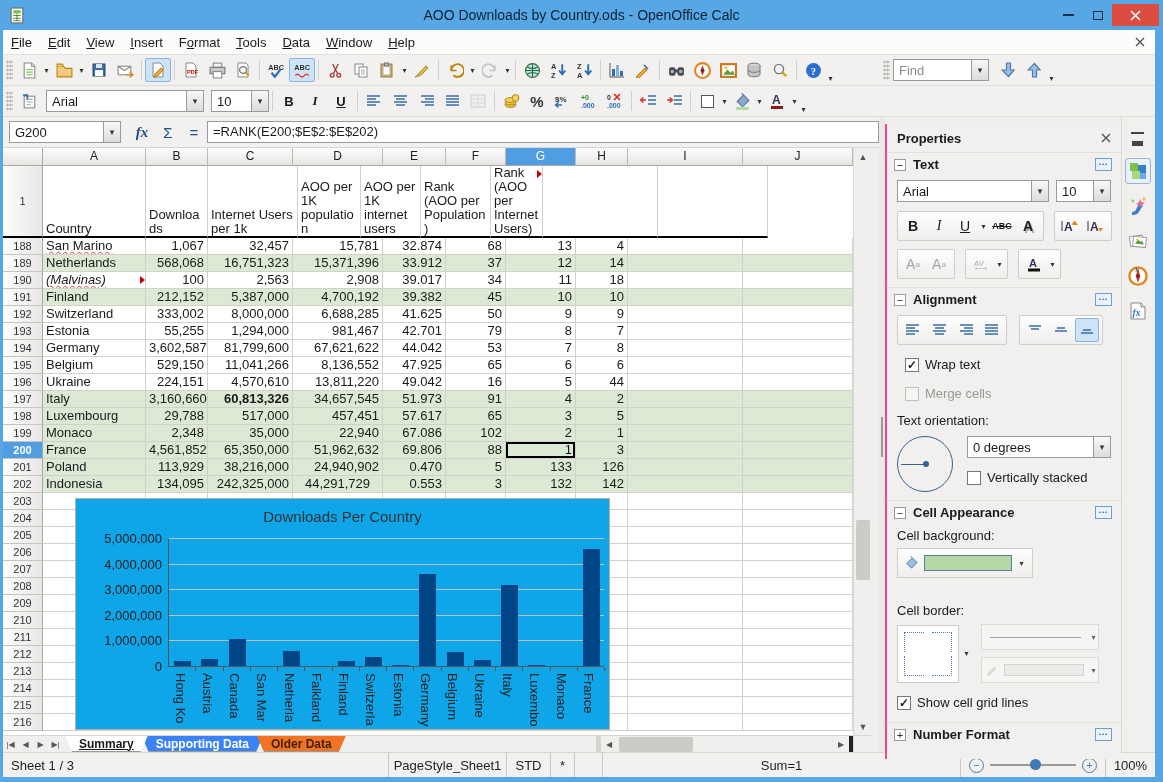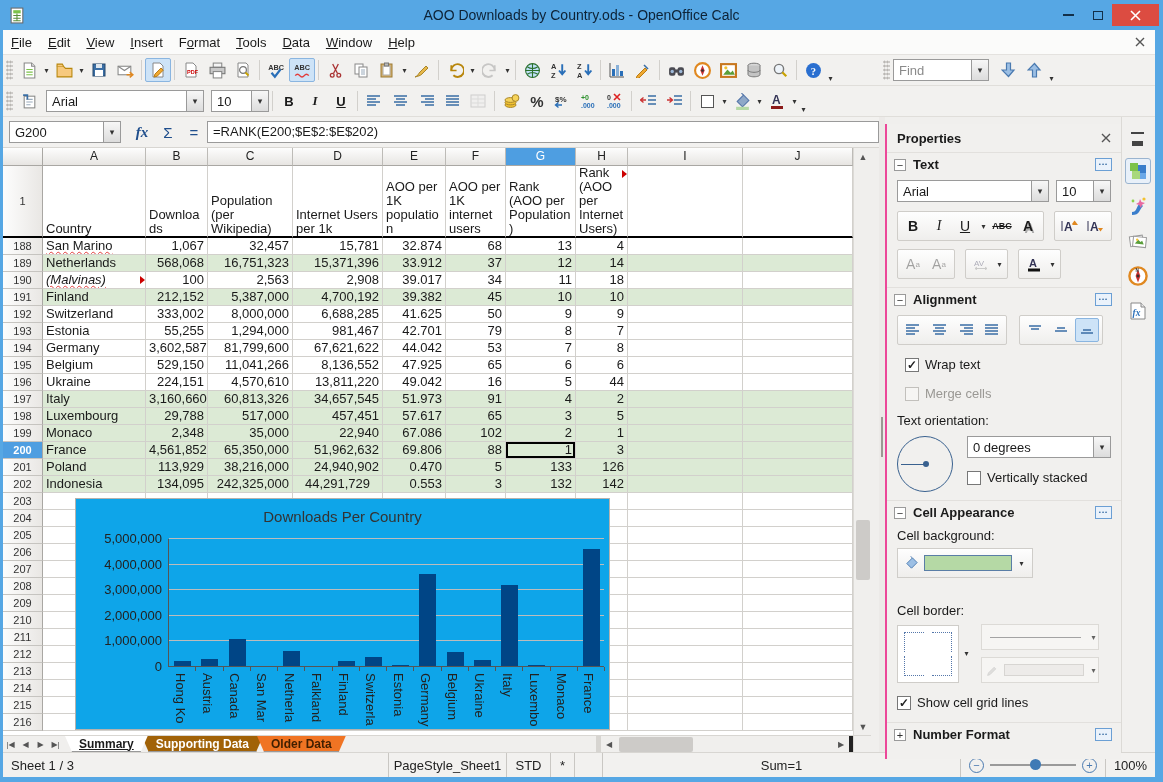--- a/index.html
+++ b/index.html
@@ -531,21 +531,20 @@
         <div class="chd sel" style="width: 70px;">G</div>
         <div class="chd" style="width: 52px;">H</div>
         <div class="chd" style="width: 115px;">I</div>
         <div class="chd" style="width: 110px;">J</div>
       </div>
     <div class="gbody">
         <div class="row r1">
           <div class="rh">1</div>
           <div class="cell" style="width: 103px;">Country</div>
           <div class="cell" style="width: 62px;">Downloads</div>
-          <div class="cell" style="width: 85px;">Population (per Wikipedia)</div>
           <div class="cell" style="width: 90px;">Internet Users per 1k</div>
           <div class="cell" style="width: 63px;">AOO per 1K population</div>
           <div class="cell" style="width: 60px;">AOO per 1K internet users</div>
           <div class="cell" style="width: 70px;">Rank (AOO per Population)</div>
           <div class="cell" style="width: 52px;">Rank (AOO per Internet Users)<span class="mk"></span></div>
           <div class="cell" style="width: 115px;"></div>
           <div class="cell" style="width: 110px;"></div>
         </div>
       <div class="row">
           <div class="rh">188</div>
@@ -661,21 +660,21 @@
           <div class="cell num" style="width: 60px;">16</div>
           <div class="cell num" style="width: 70px;">5</div>
           <div class="cell num" style="width: 52px;">44</div>
           <div class="cell" style="width: 115px;"></div>
           <div class="cell" style="width: 110px;"></div>
         </div>
         <div class="row">
           <div class="rh">197</div>
           <div class="cell green" style="width: 103px;">Italy</div>
           <div class="cell num green" style="width: 62px;">3,160,660</div>
-          <div class="cell num green" style="width: 85px;">60,813,326</div>
+          <div class="cell num green" style="width: 85px; font-weight: bold;">60,813,326</div>
           <div class="cell num green" style="width: 90px;">34,657,545</div>
           <div class="cell num green" style="width: 63px;">51.973</div>
           <div class="cell num green" style="width: 60px;">91</div>
           <div class="cell num green" style="width: 70px;">4</div>
           <div class="cell num green" style="width: 52px;">2</div>
           <div class="cell green" style="width: 115px;"></div>
           <div class="cell green" style="width: 110px;"></div>
         </div>
         <div class="row">
           <div class="rh">198</div>
@@ -997,21 +996,21 @@
     <div class="sbtn" style="bottom:0">▼</div>
   </div>
 
   <div class="tabsrow">
     <div class="navb">|◀</div>
     <div class="navb">◀</div>
     <div class="navb">▶</div>
     <div class="navb">▶|</div>
     <div id="sheettabs" style="display:flex;margin-left:8px">
         <div class="stab act">Summary</div>
-        <div class="stab" style="background: #a16207; color: rgb(255, 255, 255); font-weight: bold;">Supporting Data</div>
+        <div class="stab" style="background: #3b82f6; color: rgb(255, 255, 255); font-weight: bold;">Supporting Data</div>
         <div class="stab" style="background: rgb(240, 116, 35); color: rgb(64, 31, 0); font-weight: bold;">Older Data</div>
       </div>
     <div class="hsplit" style="margin-left:auto"></div>
     <div class="hscroll" style="max-width:248px;min-width:248px">
       <div class="hbtn" style="left:0">◀</div>
       <div class="hthumb"></div>
       <div class="hbtn" style="right:0">▶</div>
     </div>
     <div class="blackbar"></div>
     <div class="tcorner"></div>

